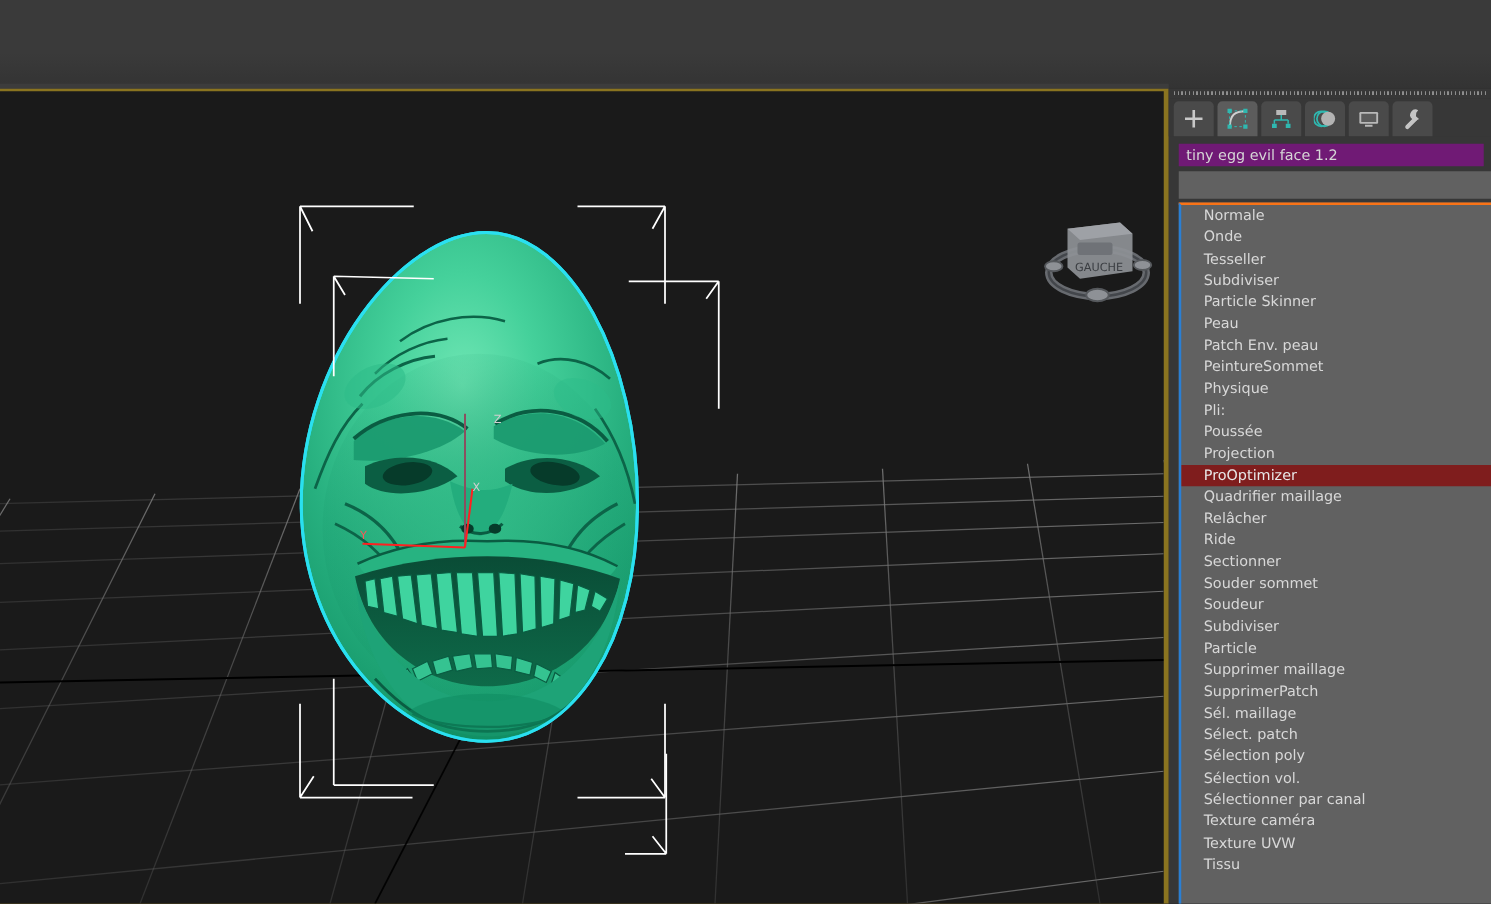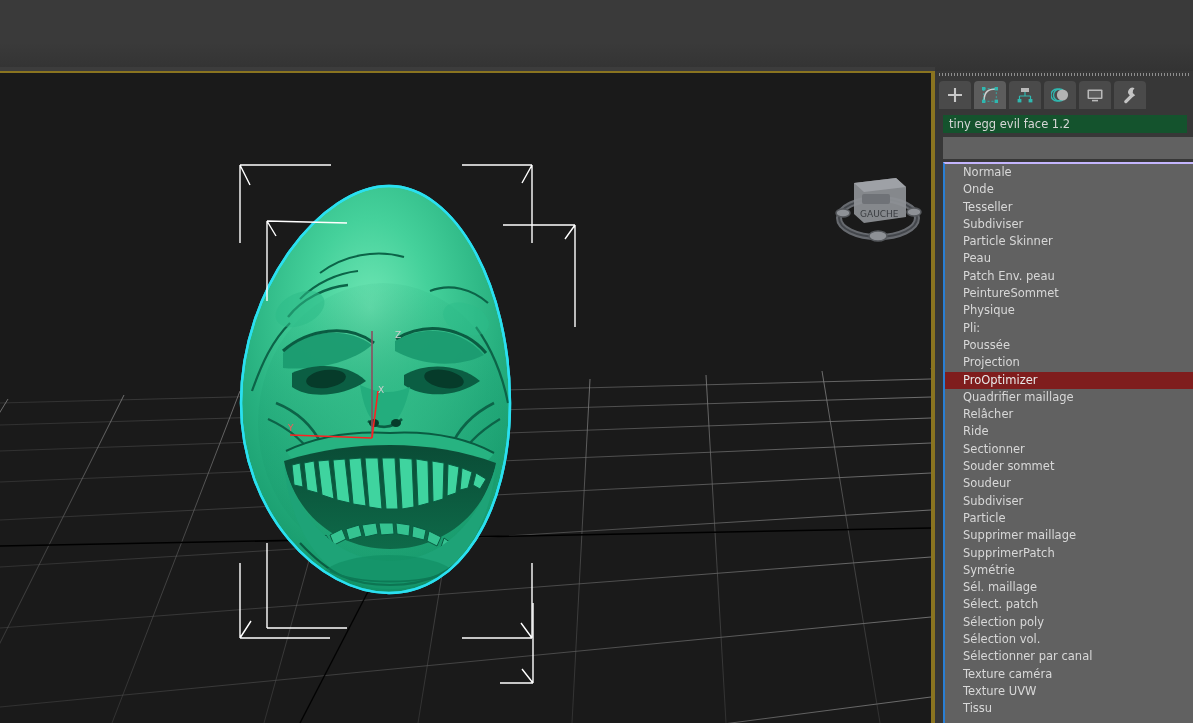--- a/index.html
+++ b/index.html
@@ -52,34 +52,34 @@
   .ptab{
     width:32px;height:28px;margin-right:3px;border-radius:4px 4px 0 0;
     background:#4a4a4a;display:flex;align-items:center;justify-content:center;
     box-sizing:border-box;
   }
   .ptab.active{background:#5c5c5c;}
   .ptab svg{display:block;}
 
   #namefield{
     position:absolute;left:8px;top:44px;width:244px;height:18px;
-    background:#14532d;border:none;color:#d6d6d6;
+    background:#701a75;border:none;color:#d6d6d6;
     font-size:11.5px;line-height:18px;padding-left:6px;box-sizing:border-box;
     font-family:"DejaVu Sans","Liberation Sans",sans-serif;
     white-space:nowrap;overflow:hidden;
   }
   #colorbar{
     position:absolute;left:8px;top:66px;width:250px;height:22px;
     background:#616161;
   }
 
   #modlist{
     position:absolute;left:8px;top:91px;width:250px;height:561px;
     background:#616161;overflow:hidden;
-    border-top:2px solid #c4b5fd;
+    border-top:2px solid #f97316;
     border-left:2px solid #2a7fd4;
     box-sizing:border-box;
   }
   .mrow{
     height:17.3px;line-height:17.3px;
     color:#d8d8d8;font-size:11.5px;padding-left:18px;
     white-space:nowrap;overflow:hidden;
   }
   .mrow.sel{background:#7f1d1d;color:#e8e8e8;}
 </style>
@@ -369,21 +369,20 @@
       <div class="mrow">Quadrifier maillage</div>
       <div class="mrow">Relâcher</div>
       <div class="mrow">Ride</div>
       <div class="mrow">Sectionner</div>
       <div class="mrow">Souder sommet</div>
       <div class="mrow">Soudeur</div>
       <div class="mrow">Subdiviser</div>
       <div class="mrow">Particle</div>
       <div class="mrow">Supprimer maillage</div>
       <div class="mrow">SupprimerPatch</div>
-      <div class="mrow">Symétrie</div>
       <div class="mrow">Sél. maillage</div>
       <div class="mrow">Sélect. patch</div>
       <div class="mrow">Sélection poly</div>
       <div class="mrow">Sélection vol.</div>
       <div class="mrow">Sélectionner par canal</div>
       <div class="mrow">Texture caméra</div>
       <div class="mrow">Texture UVW</div>
       <div class="mrow">Tissu</div>
     </div>
 </div>

